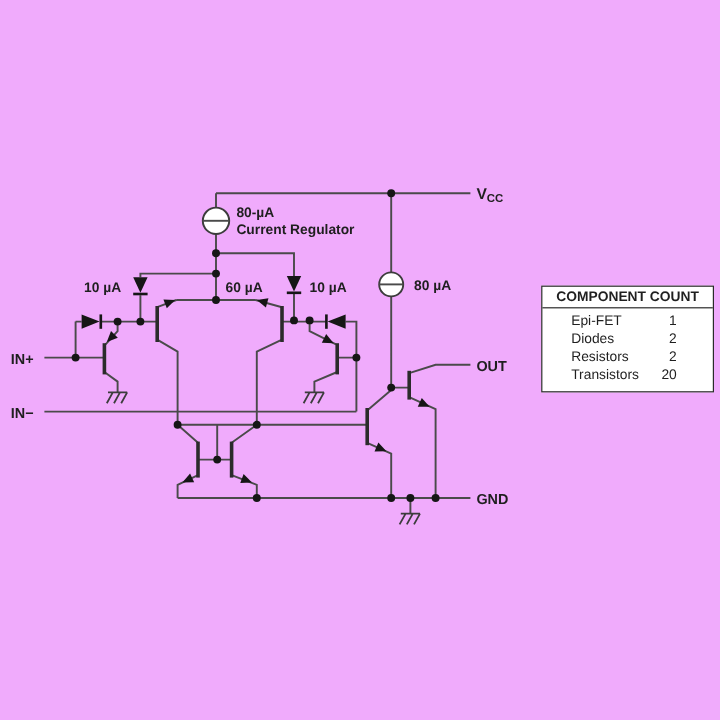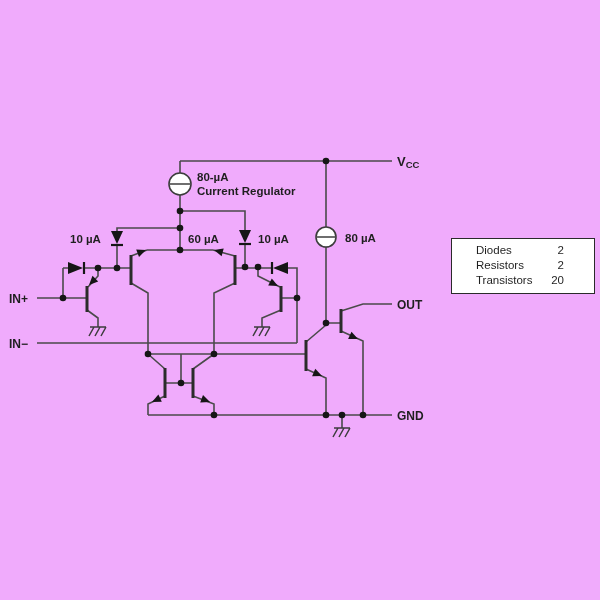--- a/index.html
+++ b/index.html
@@ -149,21 +149,26 @@
 
     <text class="lbl-s" x="197" y="181">80-µA</text>
     <text class="lbl-s" x="197" y="195">Current Regulator</text>
     <text class="lbl-s" x="70" y="243">10 µA</text>
     <text class="lbl-s" x="188" y="243">60 µA</text>
     <text class="lbl-s" x="258" y="243">10 µA</text>
     <text class="lbl-s" x="345" y="242">80 µA</text>
   </svg>
 
   <div class="cc-table">
+    <div class="cc-title">COMPONENT COUNT</div>
     <div class="cc-body">
+      <div class="cc-row">
+        <span>Epi-FET</span>
+        <span>1</span>
+      </div>
       <div class="cc-row">
         <span>Diodes</span>
         <span>2</span>
       </div>
       <div class="cc-row">
         <span>Resistors</span>
         <span>2</span>
       </div>
       <div class="cc-row">
         <span>Transistors</span>

